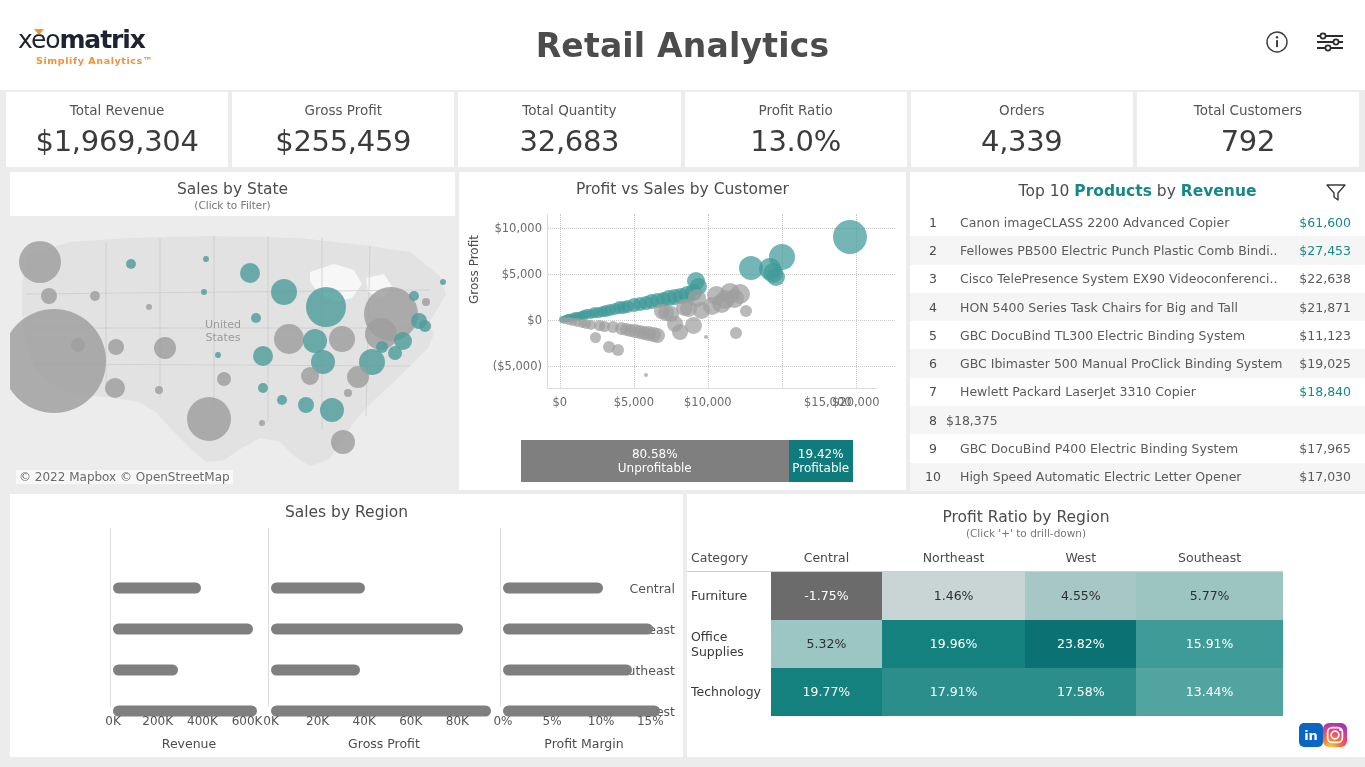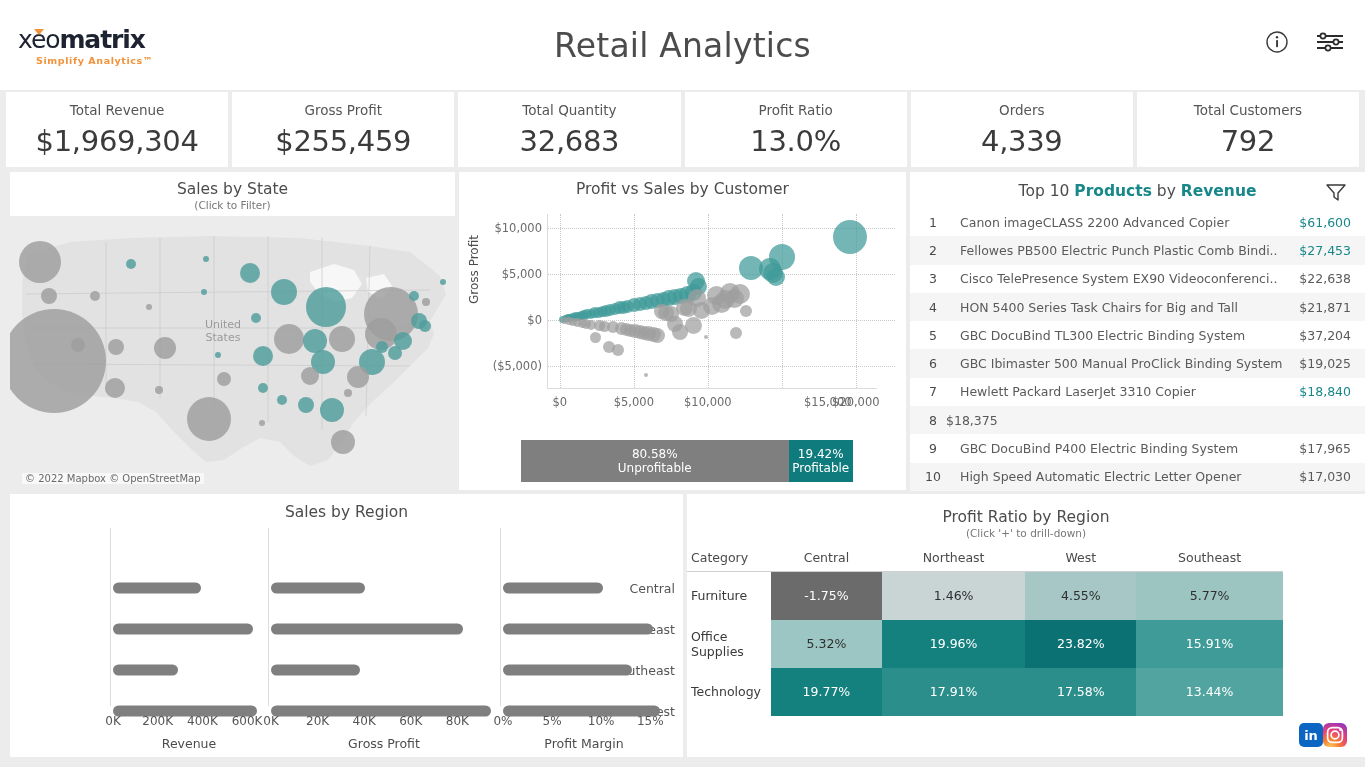--- a/index.html
+++ b/index.html
@@ -20,21 +20,21 @@
   .logo-main { font-size: 25px; font-weight: 700; letter-spacing: -1.1px;
                color: #1d2330; line-height: 1; font-family: "DejaVu Sans", sans-serif; }
   .logo-main .lt { font-weight: 400; }
   .logo-tag { font-size: 9.5px; font-weight: 700; color: #f2923a;
               letter-spacing: 0.6px; margin-top: 3px; padding-left: 18px; }
   .logo-tri { position: absolute; left: 16px; top: 2px; width: 0; height: 0;
               border-left: 5px solid transparent; border-right: 5px solid transparent;
               border-top: 6px solid #f2923a; }
   .app-title {
     position: absolute; left: 0; top: 26px; width: 1365px; text-align: center;
-    font-size: 33px; font-weight: 400; color: #4c4c4c; letter-spacing: 0.2px;
+    font-size: 33px; font-weight: 700; color: #4c4c4c; letter-spacing: 0.2px;
   }
   .hdr-icons { position: absolute; right: 20px; top: 30px; display: flex; gap: 26px; align-items: center; }
   .icon-btn { cursor: pointer; display: flex; align-items: center; justify-content: center; }
 
   
   .kpi-row { position: absolute; left: 0; top: 92px; width: 1365px; height: 75px;
              display: flex; gap: 4px; padding: 0 6px; }
   .kpi {
     flex: 1; background: #ffffff; display: flex; flex-direction: column;
     align-items: center; justify-content: center; gap: 6px;
@@ -47,21 +47,21 @@
   .panel-title { text-align: center; font-size: 15.5px; color: #4c4c4c; font-weight: 400; }
   .panel-sub { text-align: center; font-size: 10.5px; color: #777777; margin-top: 1px; }
 
   
   #map-panel { left: 10px; top: 172px; width: 445px; height: 318px; }
   #map-panel .panel-title { margin-top: 8px; }
   .map-canvas { position: absolute; left: 0; top: 44px; width: 445px; height: 274px;
                 background: #ebebeb; overflow: hidden; }
   .map-svg { position: absolute; left: 0; top: 0; }
   .bubble { position: absolute; border-radius: 50%; }
-  .map-attr { position: absolute; left: 12px; bottom: 6px; font-size: 10px; color: #6a6a6a;
+  .map-attr { position: absolute; left: 6px; bottom: 6px; font-size: 12px; color: #6a6a6a;
               background: rgba(255,255,255,0.65); padding: 0 3px; margin-top: 23px; }
   .map-lbl { position: absolute; font-size: 11px; color: #9a9a9a; text-align: center; line-height: 13px; }
 
   
   #scatter-panel { left: 459px; top: 172px; width: 447px; height: 318px; }
   #scatter-panel .panel-title { margin-top: 8px; }
   .sc-area { position: absolute; left: 0; top: 32px; width: 447px; height: 240px; }
   .sc-plot { position: absolute; left: 88px; top: 10px; width: 330px; height: 175px;
              border-left: 1px solid #dcdcdc; border-bottom: 1px solid #dcdcdc; }
   .sc-gridv { position: absolute; top: 0; bottom: 0; width: 0;
@@ -408,21 +408,21 @@
           <div class="t10-val">$22,638</div>
         </div>
         <div class="t10-row alt">
           <div class="t10-rank">4</div>
           <div class="t10-name">HON 5400 Series Task Chairs for Big and Tall</div>
           <div class="t10-val">$21,871</div>
         </div>
         <div class="t10-row">
           <div class="t10-rank">5</div>
           <div class="t10-name">GBC DocuBind TL300 Electric Binding System</div>
-          <div class="t10-val">$37,204</div>
+          <div class="t10-val">$11,123</div>
         </div>
         <div class="t10-row alt">
           <div class="t10-rank">6</div>
           <div class="t10-name">GBC Ibimaster 500 Manual ProClick Binding System</div>
           <div class="t10-val">$19,025</div>
         </div>
         <div class="t10-row">
           <div class="t10-rank">7</div>
           <div class="t10-name">Hewlett Packard LaserJet 3310 Copier</div>
           <div class="t10-val hl">$18,840</div>

